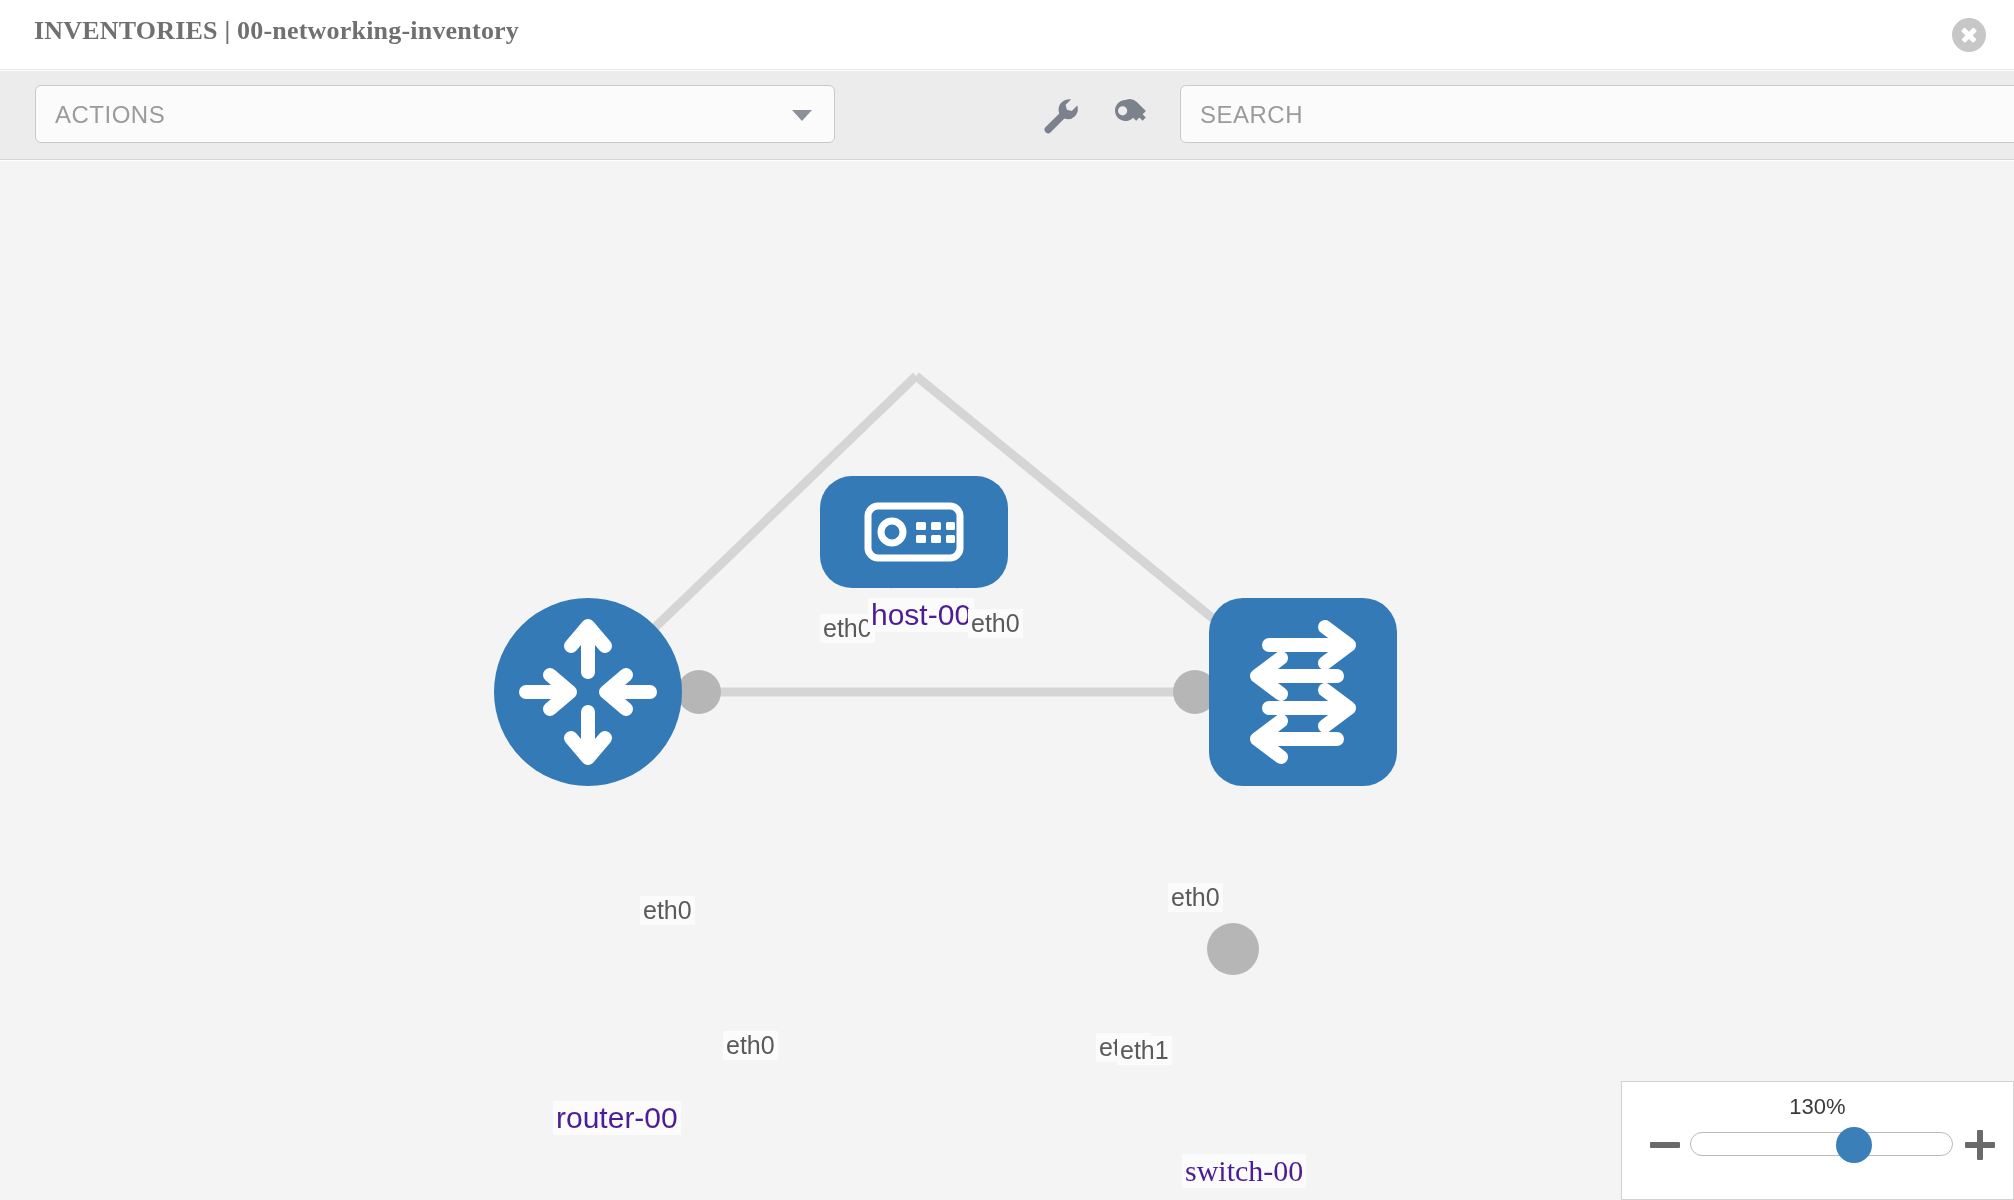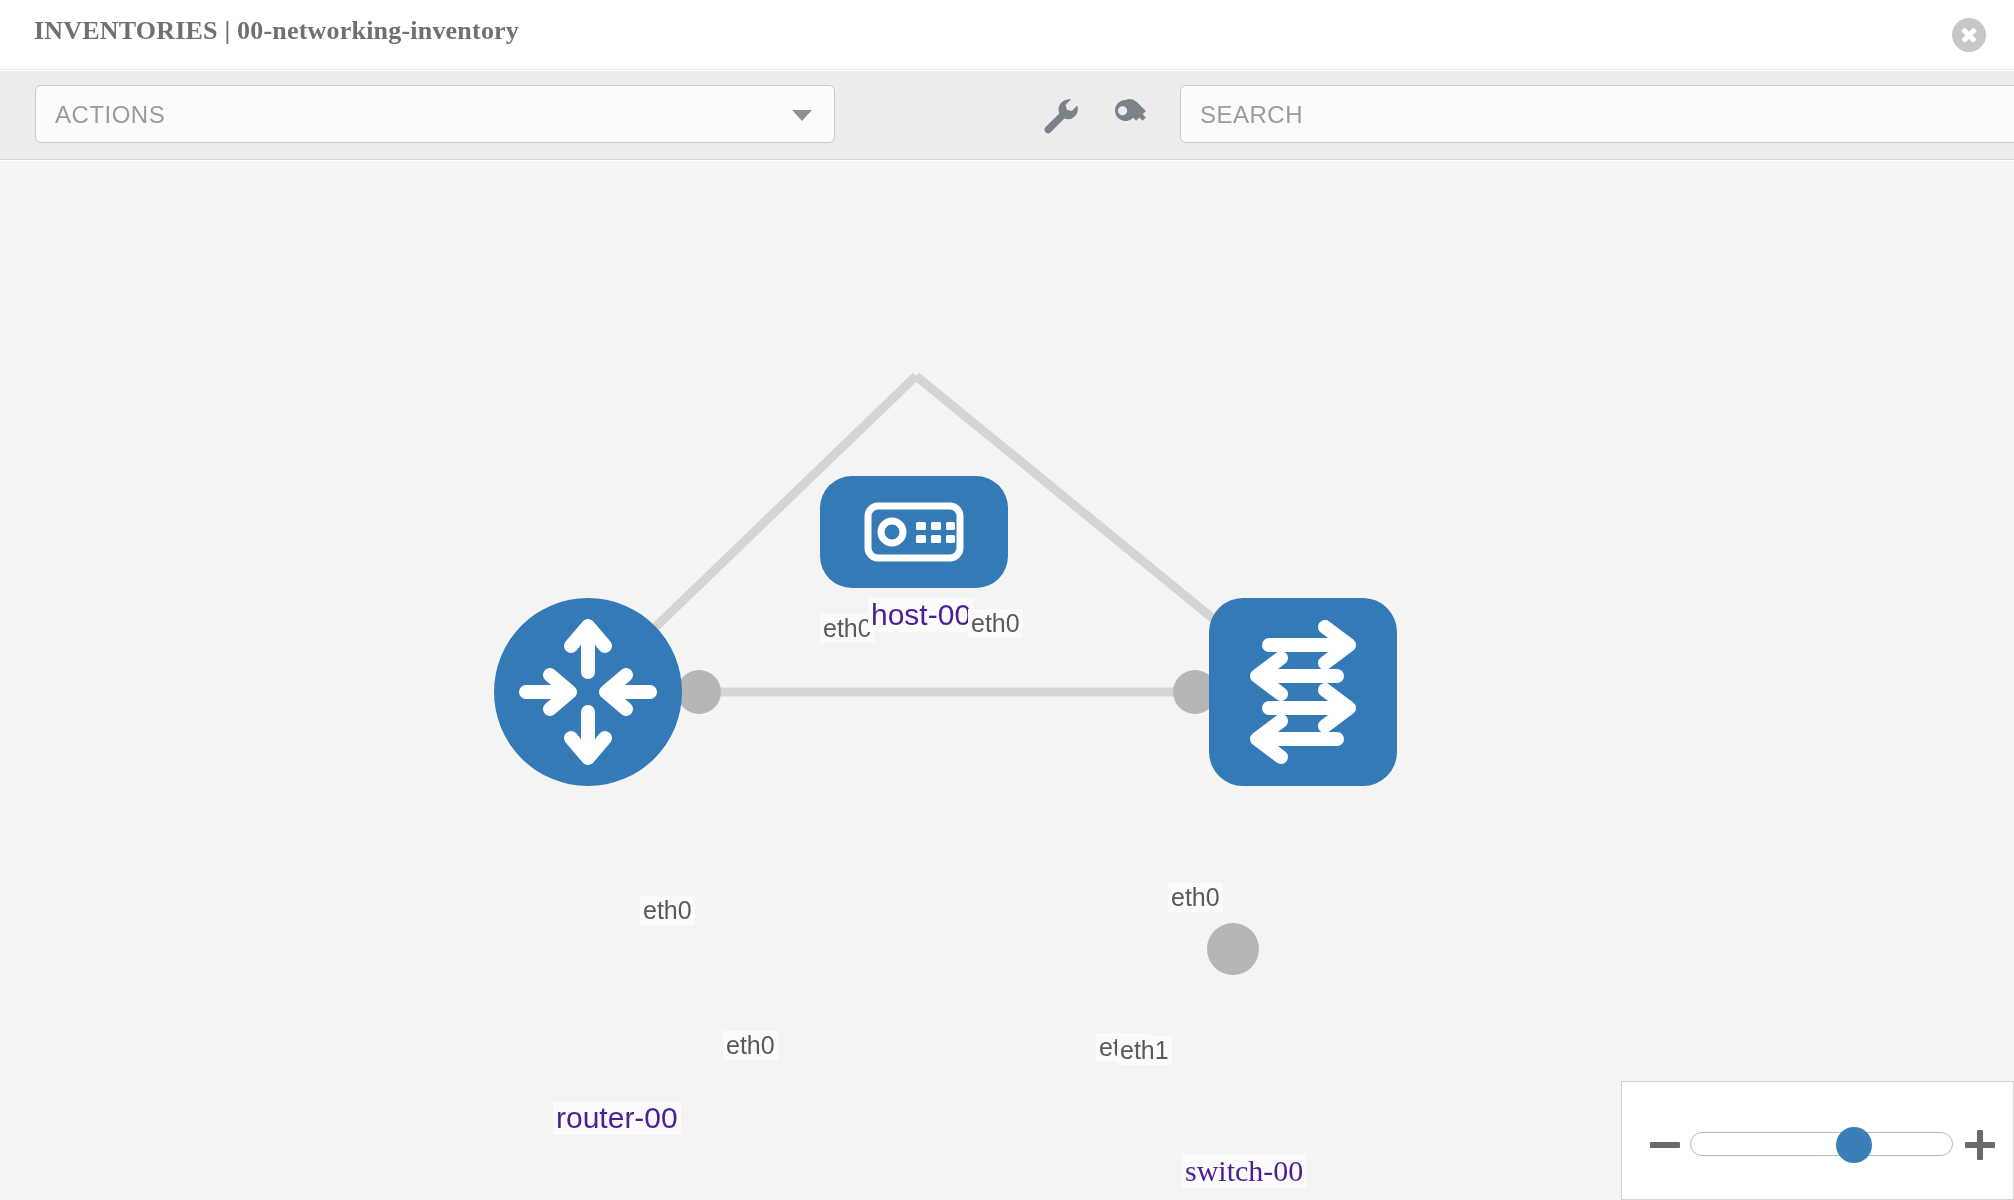--- a/index.html
+++ b/index.html
@@ -341,20 +341,21 @@
 
     <div class="chip port" style="left:723px;  top:870px;">eth0</div>
     <div class="chip port" style="left:1096px; top:872px;">eth0</div>
     <div class="chip port" style="left:1117px; top:832px;margin-top:43px;">eth1</div>
 
     <div class="chip node-name" style="left:529px;  top:940px;margin-left:24px;">router-00</div>
     <div class="chip node-name" style="left:1182px; top:993px;font-family:Liberation Serif, serif;">switch-00</div>
   </div>
 
   <div class="zoom-panel">
+    <div class="zoom-level">130%</div>
     <div class="zoom-minus" aria-label="zoom out"></div>
     <div class="zoom-track">
       <div class="zoom-thumb"></div>
     </div>
     <div class="zoom-plus" aria-label="zoom in"></div>
   </div>
 
 </div>
 
 </body></html>

